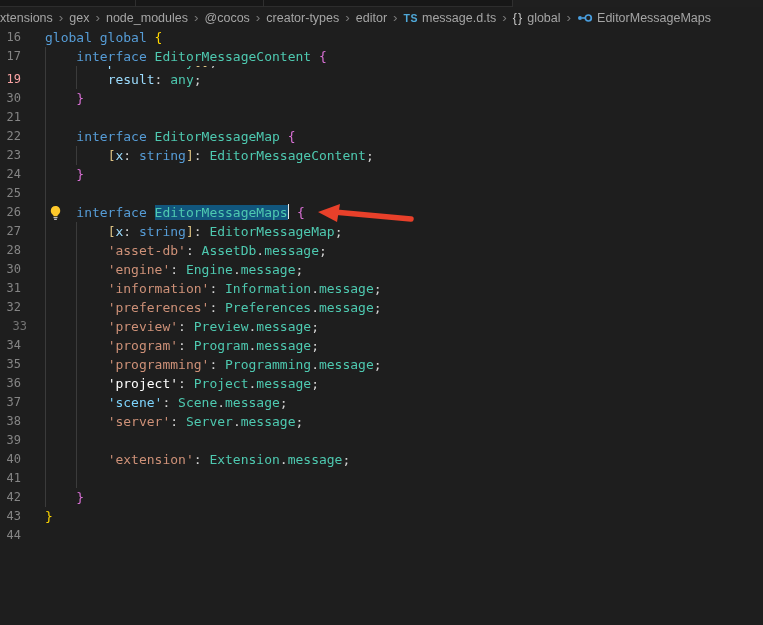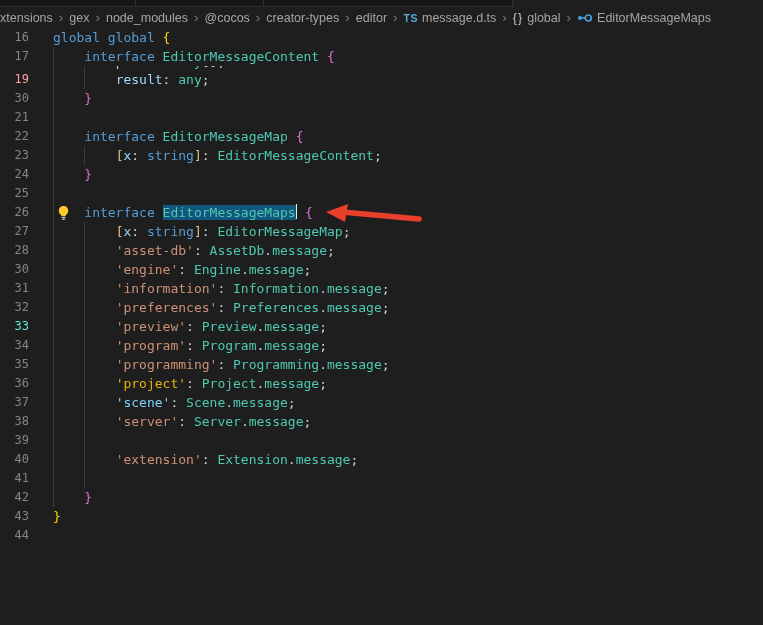--- a/index.html
+++ b/index.html
@@ -18,21 +18,21 @@
     position:absolute; top:7px; left:0; width:763px; height:21px;
     display:flex; align-items:center; white-space:nowrap; overflow:hidden;
     font-size:12.5px; color:#a5a5a5; background:#1e1e1e;
   }
   .crumb { display:flex; align-items:center; gap:4px; cursor:default; }
   .crumb-sep { margin:0 6px; color:#7a7a7a; font-size:13.5px; line-height:1; }
   .ts-icon { font-weight:bold; font-size:10.5px; letter-spacing:0.5px; }
   .braces-icon { font-size:12.5px; color:#c5c5c5; letter-spacing:1px; }
   
   .editor {
-    position:absolute; top:28px; left:8px; width:649px; height:597px;
+    position:absolute; top:28px; left:0; width:649px; height:597px;
     font-family:"DejaVu Sans Mono", monospace; font-size:13px; line-height:19px;
     color:#d4d4d4;
     text-decoration:underline;
   }
   .row { position:relative; height:19px; }
   .row.sliver { height:4px; overflow:hidden; }
   .row.sliver .codewrap { position:absolute; top:-14px; left:0; right:0; height:19px; }
   .gutter {
     position:absolute; left:0; top:0; width:21px; text-align:right;
     font-size:12px; line-height:19px; color:#858585; user-select:none;
@@ -194,40 +194,40 @@
     </div>
     <div class="row">
       <div class="guide" style="left: 45px; background: rgb(59, 59, 59);"></div>
       <div class="guide" style="left: 76px; background: rgb(59, 59, 59);"></div>
       <div class="gutter" style="color: rgb(133, 133, 133);">32</div>
       <div class="code"><span style="color: rgb(212, 212, 212);">        </span><span style="color: rgb(206, 145, 120);">'preferences'</span><span style="color: rgb(212, 212, 212);">: </span><span style="color: rgb(78, 201, 176);">Preferences</span><span style="color: rgb(212, 212, 212);">.</span><span style="color: rgb(78, 201, 176);">message</span><span style="color: rgb(212, 212, 212);">;</span></div>
     </div>
     <div class="row">
       <div class="guide" style="left: 45px; background: rgb(59, 59, 59);"></div>
       <div class="guide" style="left: 76px; background: rgb(59, 59, 59);"></div>
-      <div class="gutter" style="color: #5eead4;">33</div>
+      <div class="gutter" style="color: #737373; padding-left: 6px;">33</div>
       <div class="code"><span style="color: rgb(212, 212, 212);">        </span><span style="color: rgb(206, 145, 120);">'preview'</span><span style="color: rgb(212, 212, 212);">: </span><span style="color: rgb(78, 201, 176);">Preview</span><span style="color: rgb(212, 212, 212);">.</span><span style="color: rgb(78, 201, 176);">message</span><span style="color: rgb(212, 212, 212);">;</span></div>
     </div>
     <div class="row">
       <div class="guide" style="left: 45px; background: rgb(59, 59, 59);"></div>
       <div class="guide" style="left: 76px; background: rgb(59, 59, 59);"></div>
       <div class="gutter" style="color: rgb(133, 133, 133);">34</div>
       <div class="code"><span style="color: rgb(212, 212, 212);">        </span><span style="color: rgb(206, 145, 120);">'program'</span><span style="color: rgb(212, 212, 212);">: </span><span style="color: rgb(78, 201, 176);">Program</span><span style="color: rgb(212, 212, 212);">.</span><span style="color: rgb(78, 201, 176);">message</span><span style="color: rgb(212, 212, 212);">;</span></div>
     </div>
     <div class="row">
       <div class="guide" style="left: 45px; background: rgb(59, 59, 59);"></div>
       <div class="guide" style="left: 76px; background: rgb(59, 59, 59);"></div>
       <div class="gutter" style="color: rgb(133, 133, 133);">35</div>
       <div class="code"><span style="color: rgb(212, 212, 212);">        </span><span style="color: rgb(206, 145, 120);">'programming'</span><span style="color: rgb(212, 212, 212);">: </span><span style="color: rgb(78, 201, 176);">Programming</span><span style="color: rgb(212, 212, 212);">.</span><span style="color: rgb(78, 201, 176);">message</span><span style="color: rgb(212, 212, 212);">;</span></div>
     </div>
     <div class="row">
       <div class="guide" style="left: 45px; background: rgb(59, 59, 59);"></div>
       <div class="guide" style="left: 76px; background: rgb(59, 59, 59);"></div>
       <div class="gutter" style="color: rgb(133, 133, 133);">36</div>
-      <div class="code"><span style="color: rgb(212, 212, 212);">        </span><span style="color: #eab308;">'project'</span><span style="color: rgb(212, 212, 212);">: </span><span style="color: rgb(78, 201, 176);">Project</span><span style="color: rgb(212, 212, 212);">.</span><span style="color: rgb(78, 201, 176);">message</span><span style="color: rgb(212, 212, 212);">;</span></div>
+      <div class="code"><span style="color: rgb(212, 212, 212);">        </span><span style="color: #ffffff;">'project'</span><span style="color: rgb(212, 212, 212);">: </span><span style="color: rgb(78, 201, 176);">Project</span><span style="color: rgb(212, 212, 212);">.</span><span style="color: rgb(78, 201, 176);">message</span><span style="color: rgb(212, 212, 212);">;</span></div>
     </div>
     <div class="row">
       <div class="guide" style="left: 45px; background: rgb(59, 59, 59);"></div>
       <div class="guide" style="left: 76px; background: rgb(59, 59, 59);"></div>
       <div class="gutter" style="color: rgb(133, 133, 133);">37</div>
       <div class="code"><span style="color: rgb(212, 212, 212);">        </span><span style="color: #7dd3fc;">'scene'</span><span style="color: rgb(212, 212, 212);">: </span><span style="color: rgb(78, 201, 176);">Scene</span><span style="color: rgb(212, 212, 212);">.</span><span style="color: rgb(78, 201, 176);">message</span><span style="color: rgb(212, 212, 212);">;</span></div>
     </div>
     <div class="row">
       <div class="guide" style="left: 45px; background: rgb(59, 59, 59);"></div>
       <div class="guide" style="left: 76px; background: rgb(59, 59, 59);"></div>

